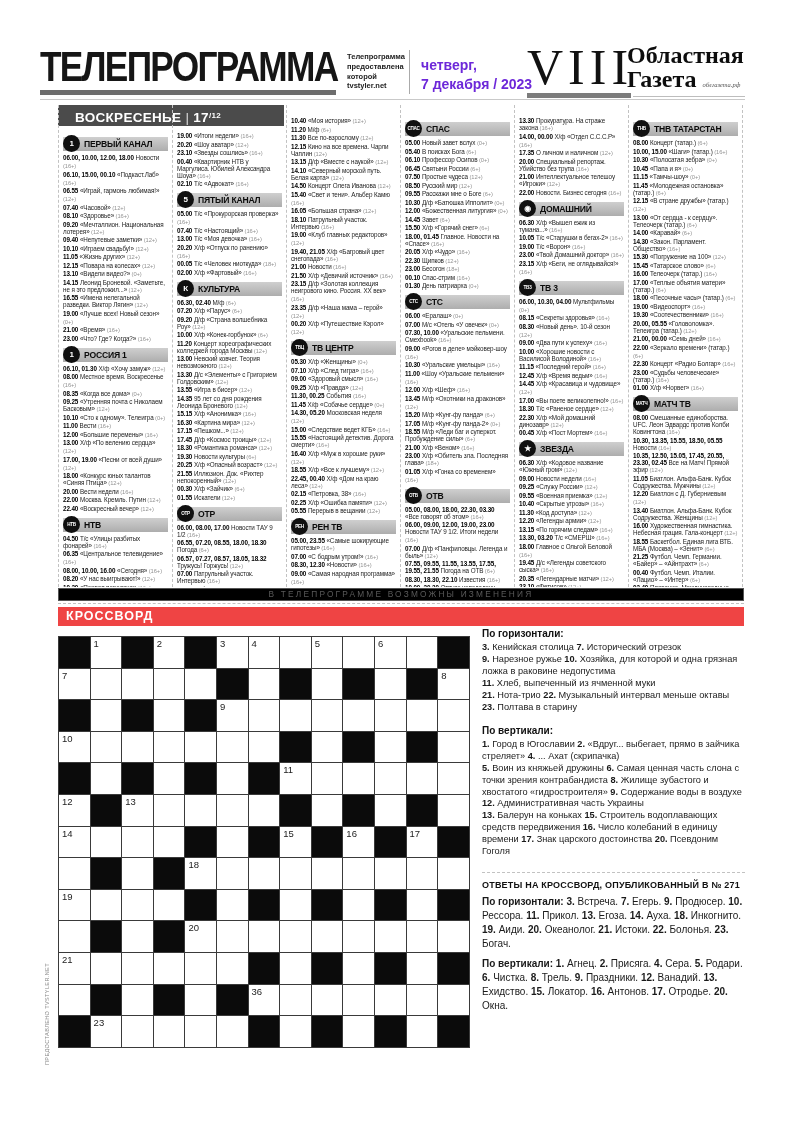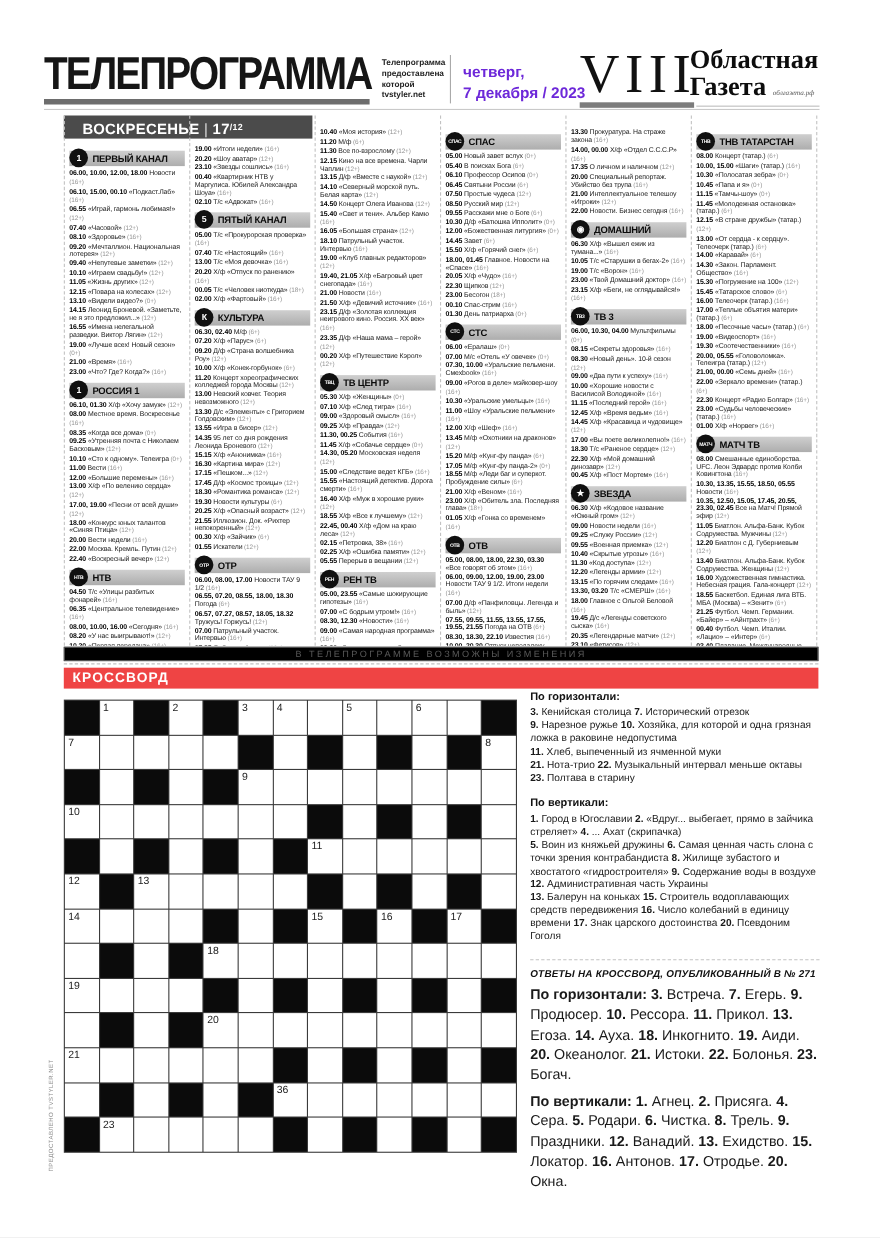--- a/index.html
+++ b/index.html
@@ -37,22 +37,22 @@
   .cw-grid{position:absolute;left:58px;top:636px;display:grid;grid-template-columns:repeat(13,30.6px);grid-auto-rows:30.6px;gap:1px;background:#3a3a3a;padding:1px;}
   .cell{background:#fff;position:relative;}
   .cell.black{background:#0b0b0b;}
   .cnum{position:absolute;left:3px;top:1px;font-size:9.5px;color:#222;}
   
   .clues{position:absolute;left:482px;top:628px;width:263px;}
   .clue-h{font-size:10px;font-weight:bold;margin:0 0 3px 0;}
   .clue-p{margin:0;font-size:9.2px;line-height:1.3;color:#1a1a1a;}
   .clues-down-gap{margin-top:11px;}
   .answers{margin-top:14px;border-top:1px dashed #c2c2c2;padding-top:7px;}
-  .ans-title{font-size:9px;font-weight:bold;margin:0 0 5px 0;letter-spacing:.2px;font-style:italic;}
-  .ans-p{margin:0 0 6px 0;font-size:13px;line-height:1.4;color:#1a1a1a;}
+  .ans-title{font-size:9px;font-weight:bold;margin:0 0 5px 0;letter-spacing:.2px;}
+  .ans-p{margin:0 0 6px 0;font-size:10px;line-height:1.4;color:#1a1a1a;}
   .side-credit{position:absolute;left:44px;top:1065px;transform:rotate(-90deg);transform-origin:left top;font-size:5.5px;color:#8a8a8a;letter-spacing:.4px;white-space:nowrap;}
 </style>
 </head>
 <body>
 
 <div class="page">
 
   <div class="mast-title">ТЕЛЕПРОГРАММА</div>
   <div class="mast-bar"></div>
   <div class="mast-rule"></div>

